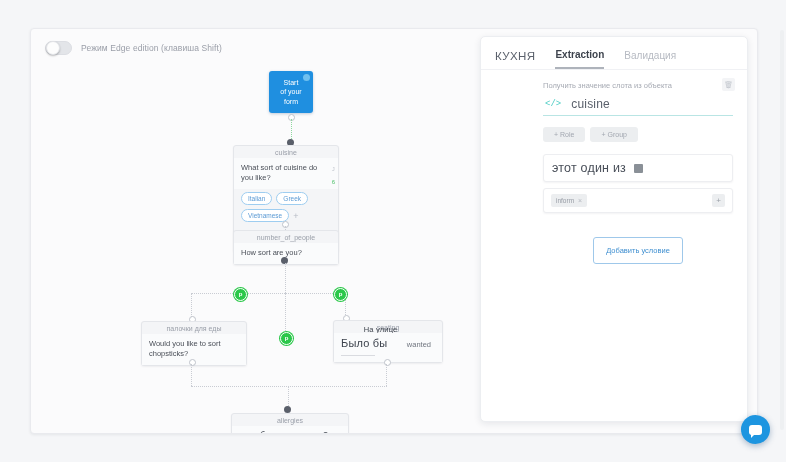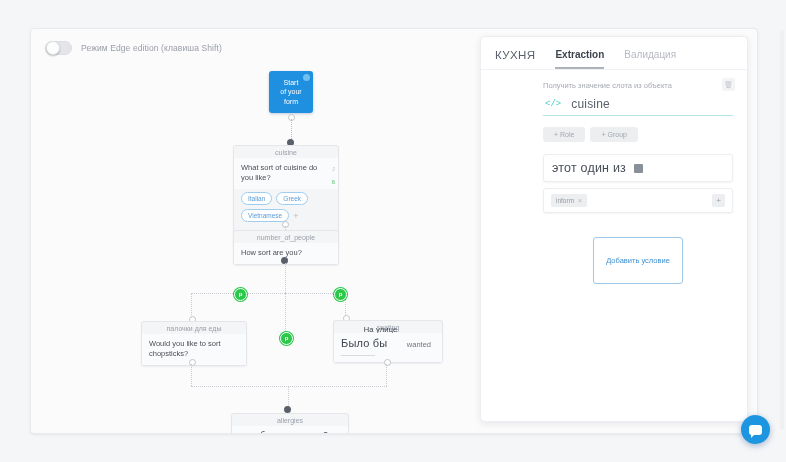--- a/index.html
+++ b/index.html
@@ -107,21 +107,21 @@
   
   #allergies-node{left:200px;top:384px;width:116px;}
 
   
   .panel{
     position:absolute;left:480px;top:36px;width:266px;height:384px;
     background:#fff;border:1px solid #eceef1;border-radius:5px;
     box-shadow:0 2px 7px rgba(25,30,50,.09);
     overflow:hidden;
   }
-  .panel-tabs{display:flex;align-items:flex-start;gap:20px;padding:12px 14px 0 14px;}
+  .panel-tabs{display:flex;align-items:center;gap:20px;padding:12px 14px 0 14px;}
   .ptab{
     font-size:10px;color:#b6bac2;padding-bottom:7px;cursor:default;white-space:nowrap;
   }
   .ptab.title{color:#5b616c;font-size:11.5px;letter-spacing:.4px;}
   .ptab.active{color:#3d434d;font-weight:bold;border-bottom:2px solid #aeb3bb;}
   .panel-rule{height:1px;background:#f0f1f4;margin:0 0 0 0;}
 
   .panel-body{padding:11px 14px 0 14px;position:relative;margin-left:48px;}
   .field-label{font-size:7.5px;color:#a6aab3;margin-bottom:7px;}
   .trash-top{
@@ -159,21 +159,21 @@
   }
   .tag .x{color:#b5b9c0;font-size:7px;}
   .plus-sq{
     width:13px;height:13px;border-radius:2px;background:#eceef0;color:#9aa0a8;
     font-size:8px;line-height:13px;text-align:center;
   }
 
   .add-cond-wrap{display:flex;justify-content:center;margin-top:24px;}
   .add-cond{
     border:1px solid #9fc8ea;border-radius:3px;background:#fff;color:#3f8fd0;
-    font-size:7.5px;padding:18px 12px;font-family:"Liberation Sans",sans-serif;
+    font-size:7.5px;padding:8px 12px;font-family:"Liberation Sans",sans-serif;
   }
 
   .del-wrap{position:absolute;right:14px;bottom:12px;}
   .del-btn{
     border:1px solid #f0b6b6;border-radius:3px;background:#fff;color:#e8605f;
     font-size:8.5px;padding:6px 10px;display:flex;align-items:center;gap:5px;
     font-family:"Liberation Sans",sans-serif;
   }
   .trash-glyph{width:6px;height:7px;background:#f2524f;border-radius:1px;display:inline-block;}
 

